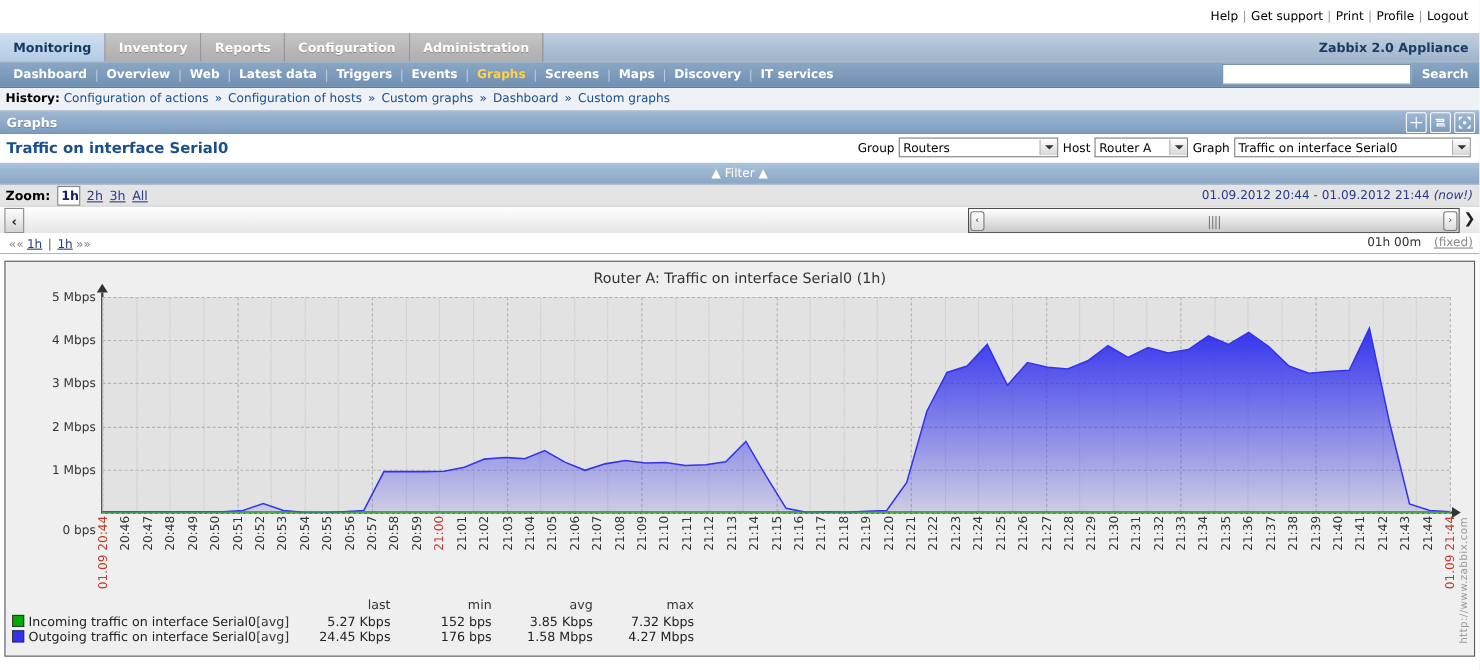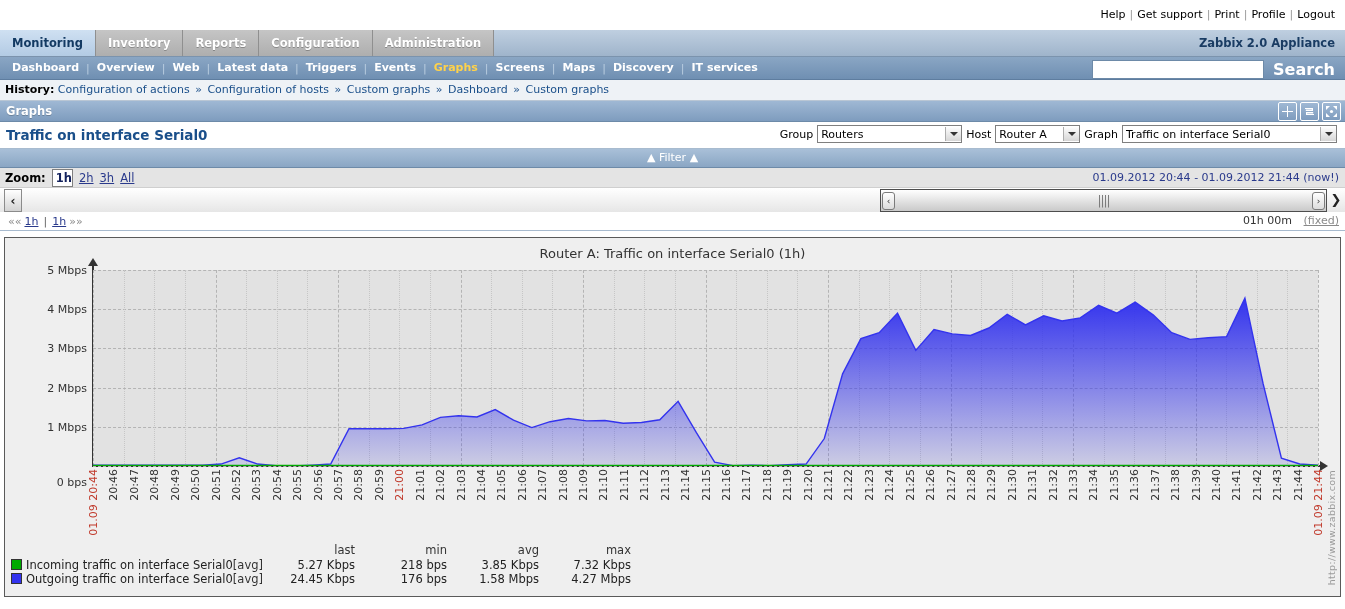--- a/index.html
+++ b/index.html
@@ -52,21 +52,21 @@
     text-decoration:none;cursor:pointer;
   }
   .submenu .slink.active{color:#ffd24a;}
   .submenu .vsep{color:#b9cde0;font-size:11px;}
   .searchbox{position:absolute;right:0;top:1px;display:flex;align-items:center;}
   .searchbox input{
     width:164px;height:15px;border:1px solid #6d8aa8;font-size:11px;
     padding:1px 3px;font-family:"DejaVu Sans","Liberation Sans",sans-serif;
   }
   .searchbtn{
-    margin-left:3px;margin-right:4px;color:#fff;font-weight:bold;font-size:16px;
+    margin-left:3px;margin-right:4px;color:#fff;font-weight:bold;font-size:11px;
     padding:2px 6px;cursor:pointer;
   }
 
   
   .history{
     height:20px;background:#eef2f6;border-bottom:1px solid #b9c6d4;
     font-size:11px;padding-left:5px;line-height:20px;color:#1a3c63;
   }
   .history b{color:#000;}
   .history a{color:#1a4f8a;text-decoration:none;cursor:pointer;}
@@ -132,21 +132,21 @@
   .zoomrow{
     height:19px;background:#e4e4e4;border-bottom:1px solid #cfcfcf;
     position:relative;display:flex;align-items:center;padding-left:5px;
   }
   .zoomrow b{font-size:11.5px;}
   .zoomrow a{color:#2a3a8c;font-size:11.5px;text-decoration:underline;margin-left:6px;cursor:pointer;}
   .zoomrow a.sel{color:#14235e;font-weight:bold;text-decoration:none;}
   .daterange{
     position:absolute;right:6px;top:0;line-height:19px;color:#2a3a8c;font-size:11px;
   }
-  .daterange .now{color:#2a3a8c;}
+  .daterange .now{color:#2a3a8c;font-style:italic;}
 
   .sliderrow{height:24px;position:relative;background:linear-gradient(#ffffff,#e6e6e6);}
   .leftbtn{
     position:absolute;left:4px;top:1px;width:16px;height:21px;
     border:1px solid #8b8b8b;background:linear-gradient(#ffffff,#d3d3d3);
     display:flex;align-items:center;justify-content:center;font-size:12px;font-weight:bold;
     cursor:pointer;color:#222;
   }
   .rightbtn{
     position:absolute;right:2px;top:1px;width:14px;height:21px;
@@ -552,21 +552,21 @@
         <th class="colnum">min</th>
         <th class="colnum">avg</th>
         <th class="colnum">max</th>
       </tr>
       <tr>
         <td class="colname">
           <span class="swatch" id="sw0" style="background: rgb(0, 170, 0);"></span><span>Incoming traffic on interface Serial0</span>
         </td>
         <td class="colagg">[avg]</td>
         <td class="colnum">5.27 Kbps</td>
-        <td class="colnum">218 bps</td>
+        <td class="colnum">152 bps</td>
         <td class="colnum">3.85 Kbps</td>
         <td class="colnum">7.32 Kbps</td>
       </tr>
       <tr>
         <td class="colname">
           <span class="swatch" id="sw1" style="background: rgb(51, 51, 238);"></span><span>Outgoing traffic on interface Serial0</span>
         </td>
         <td class="colagg">[avg]</td>
         <td class="colnum">24.45 Kbps</td>
         <td class="colnum">176 bps</td>

